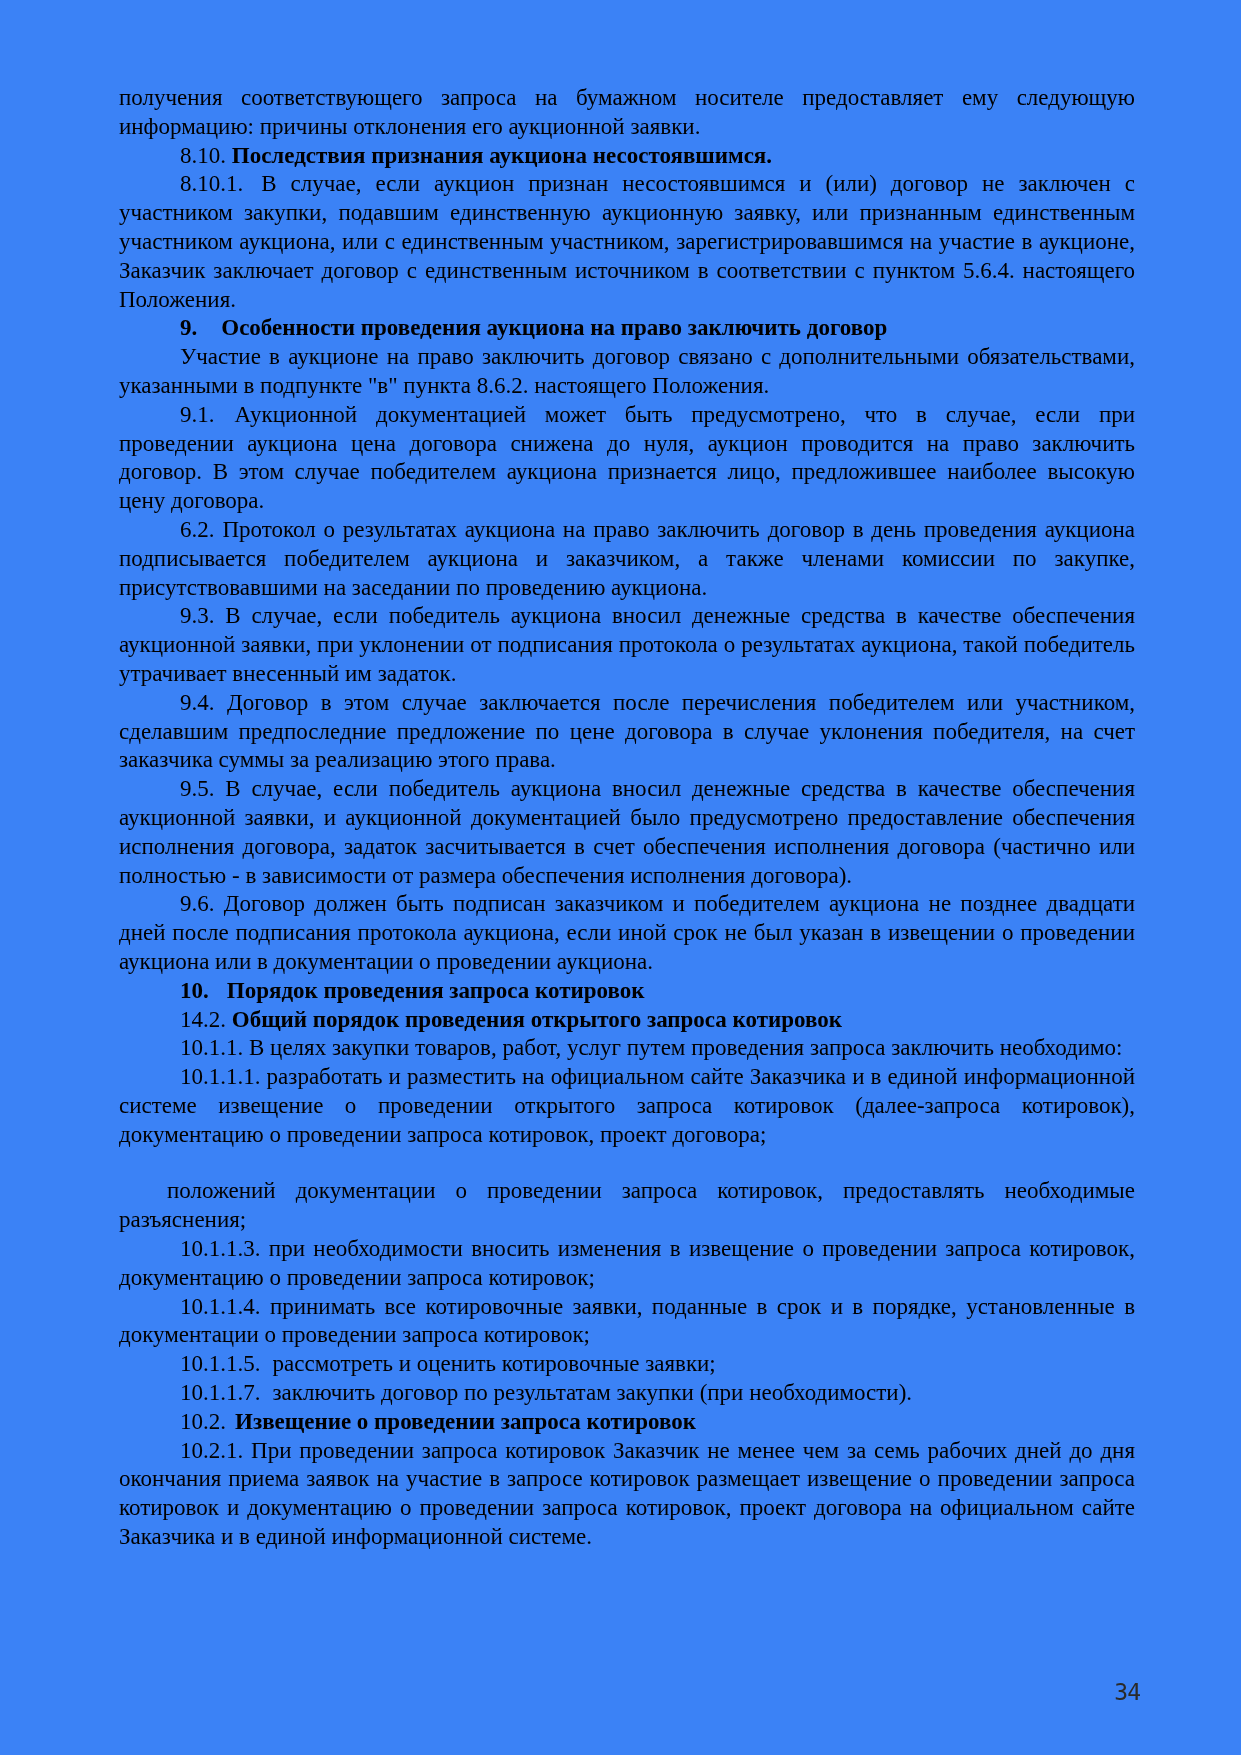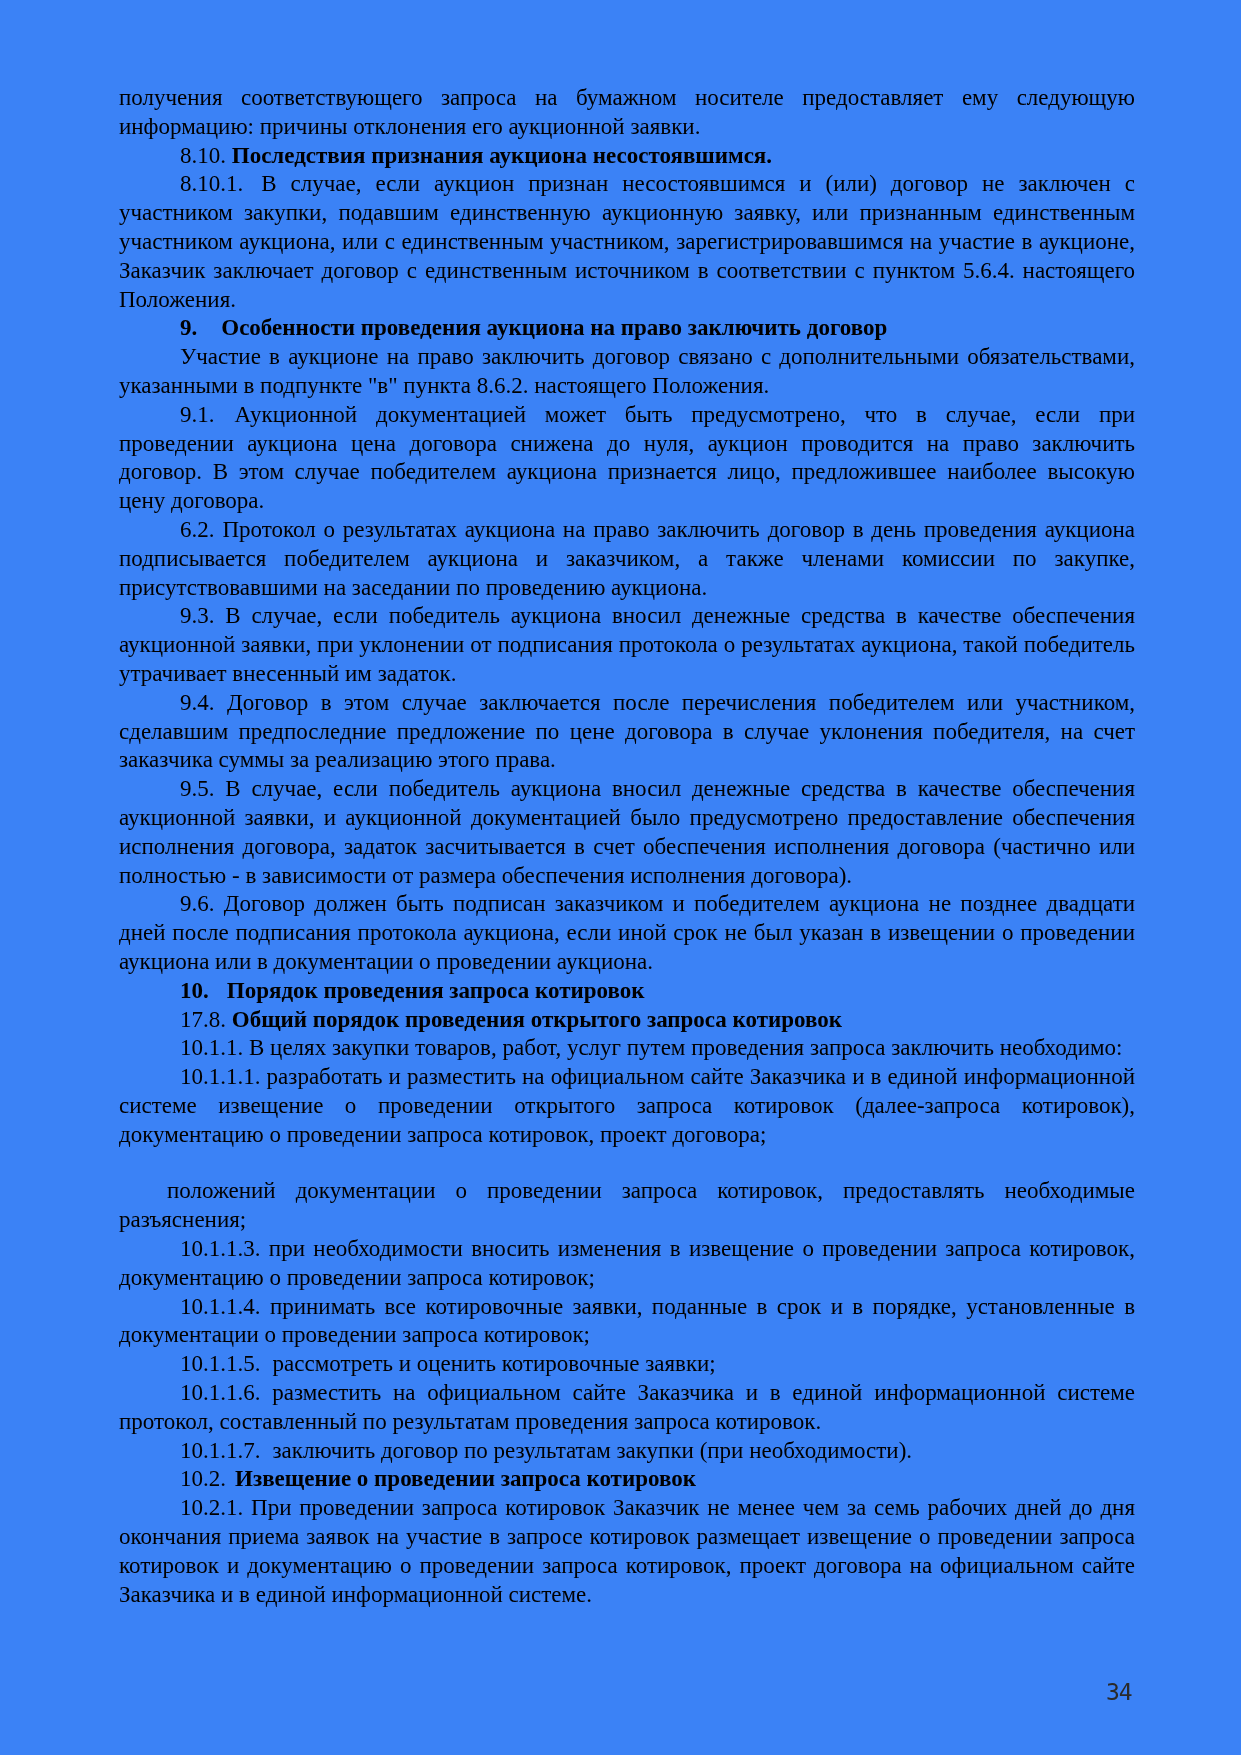--- a/index.html
+++ b/index.html
@@ -24,20 +24,21 @@
   }
   .para { margin: 0; padding: 0; text-indent: 61px; }
   .para.no-indent { text-indent: 0; }
   .para .b { font-weight: bold; margin-top: 20px; }
   .gap { display: inline-block; height: 1px; }
   .page-number {
     position: absolute;
     left: 1106px;
     top: 1679px;
     width: 34px;
+    text-align: right;
     font-family: "DejaVu Sans Mono", monospace;
     font-size: 23px;
     font-weight: normal;
     color: #2a2a2a;
     letter-spacing: -1px;
   }
 </style>
 </head>
 <body>
 
@@ -48,26 +49,25 @@
       <p class="para"><span>8.10.1.</span><span class="gap" style="width: 18px;"></span><span>В случае, если аукцион признан несостоявшимся и (или) договор не заключен с участником закупки, подавшим единственную аукционную заявку, или признанным единственным участником аукциона, или с единственным участником, зарегистрировавшимся на участие в аукционе, Заказчик заключает договор с единственным источником в соответствии с пунктом 5.6.4. настоящего Положения.</span></p>
       <p class="para"><span class="b">9.</span><span class="gap" style="width: 24px;"></span><span class="b">Особенности проведения аукциона на право заключить договор</span></p>
       <p class="para"><span>Участие в аукционе на право заключить договор связано с дополнительными обязательствами, указанными в подпункте "в" пункта 8.6.2. настоящего Положения.</span></p>
       <p class="para"><span>9.1.</span><span class="gap" style="width: 20px;"></span><span>Аукционной документацией может быть предусмотрено, что в случае, если при проведении аукциона цена договора снижена до нуля, аукцион проводится на право заключить договор. В этом случае победителем аукциона признается лицо, предложившее наиболее высокую цену договора.</span></p>
       <p class="para"><span>6.2.</span><span class="gap" style="width: 8px;"></span><span>Протокол о результатах аукциона на право заключить договор в день проведения аукциона подписывается победителем аукциона и заказчиком, а также членами комиссии по закупке, присутствовавшими на заседании по проведению аукциона.</span></p>
       <p class="para"><span>9.3. В случае, если победитель аукциона вносил денежные средства в качестве обеспечения аукционной заявки, при уклонении от подписания протокола о результатах аукциона, такой победитель утрачивает внесенный им задаток.</span></p>
       <p class="para"><span>9.4. Договор в этом случае заключается после перечисления победителем или участником, сделавшим предпоследние предложение по цене договора в случае уклонения победителя, на счет заказчика суммы за реализацию этого права.</span></p>
       <p class="para"><span>9.5. В случае, если победитель аукциона вносил денежные средства в качестве обеспечения аукционной заявки, и аукционной документацией было предусмотрено предоставление обеспечения исполнения договора, задаток засчитывается в счет обеспечения исполнения договора (частично или полностью - в зависимости от размера обеспечения исполнения договора).</span></p>
       <p class="para"><span>9.6. Договор должен быть подписан заказчиком и победителем аукциона не позднее двадцати дней после подписания протокола аукциона, если иной срок не был указан в извещении о проведении аукциона или в документации о проведении аукциона.</span></p>
       <p class="para"><span class="b">10.</span><span class="gap" style="width: 18px;"></span><span class="b">Порядок проведения запроса котировок</span></p>
-      <p class="para"><span>17.8. </span><span class="b">Общий порядок проведения открытого запроса котировок</span></p>
+      <p class="para"><span>14.2. </span><span class="b">Общий порядок проведения открытого запроса котировок</span></p>
       <p class="para"><span>10.1.1. В целях закупки товаров, работ, услуг путем проведения запроса заключить необходимо:</span></p>
       <p class="para"><span>10.1.1.1. разработать и разместить на официальном сайте Заказчика и в единой информационной системе извещение о проведении открытого запроса котировок (далее-запроса котировок), документацию о проведении запроса котировок, проект договора;</span></p>
       <p class="para" style="text-indent: 48px; margin-top: 28px;"><span>положений документации о проведении запроса котировок, предоставлять необходимые разъяснения;</span></p>
       <p class="para"><span>10.1.1.3. при необходимости вносить изменения в извещение о проведении запроса котировок, документацию о проведении запроса котировок;</span></p>
       <p class="para"><span>10.1.1.4. принимать все котировочные заявки, поданные в срок и в порядке, установленные в документации о проведении запроса котировок;</span></p>
       <p class="para"><span>10.1.1.5.</span><span class="gap" style="width: 12px;"></span><span>рассмотреть и оценить котировочные заявки;</span></p>
-      <p class="para"><span>10.1.1.6. разместить на официальном сайте Заказчика и в единой информационной системе протокол, составленный по результатам проведения запроса котировок.</span></p>
       <p class="para"><span>10.1.1.7.</span><span class="gap" style="width: 12px;"></span><span>заключить договор по результатам закупки (при необходимости).</span></p>
       <p class="para"><span>10.2.</span><span class="gap" style="width: 9px;"></span><span class="b">Извещение о проведении запроса котировок</span></p>
       <p class="para"><span>10.2.1. При проведении запроса котировок Заказчик не менее чем за семь рабочих дней до дня окончания приема заявок на участие в запросе котировок размещает извещение о проведении запроса котировок и документацию о проведении запроса котировок, проект договора на официальном сайте Заказчика и в единой информационной системе.</span></p>
     </div>
   <div class="page-number">34</div>
 </div>
 
 </body></html>

